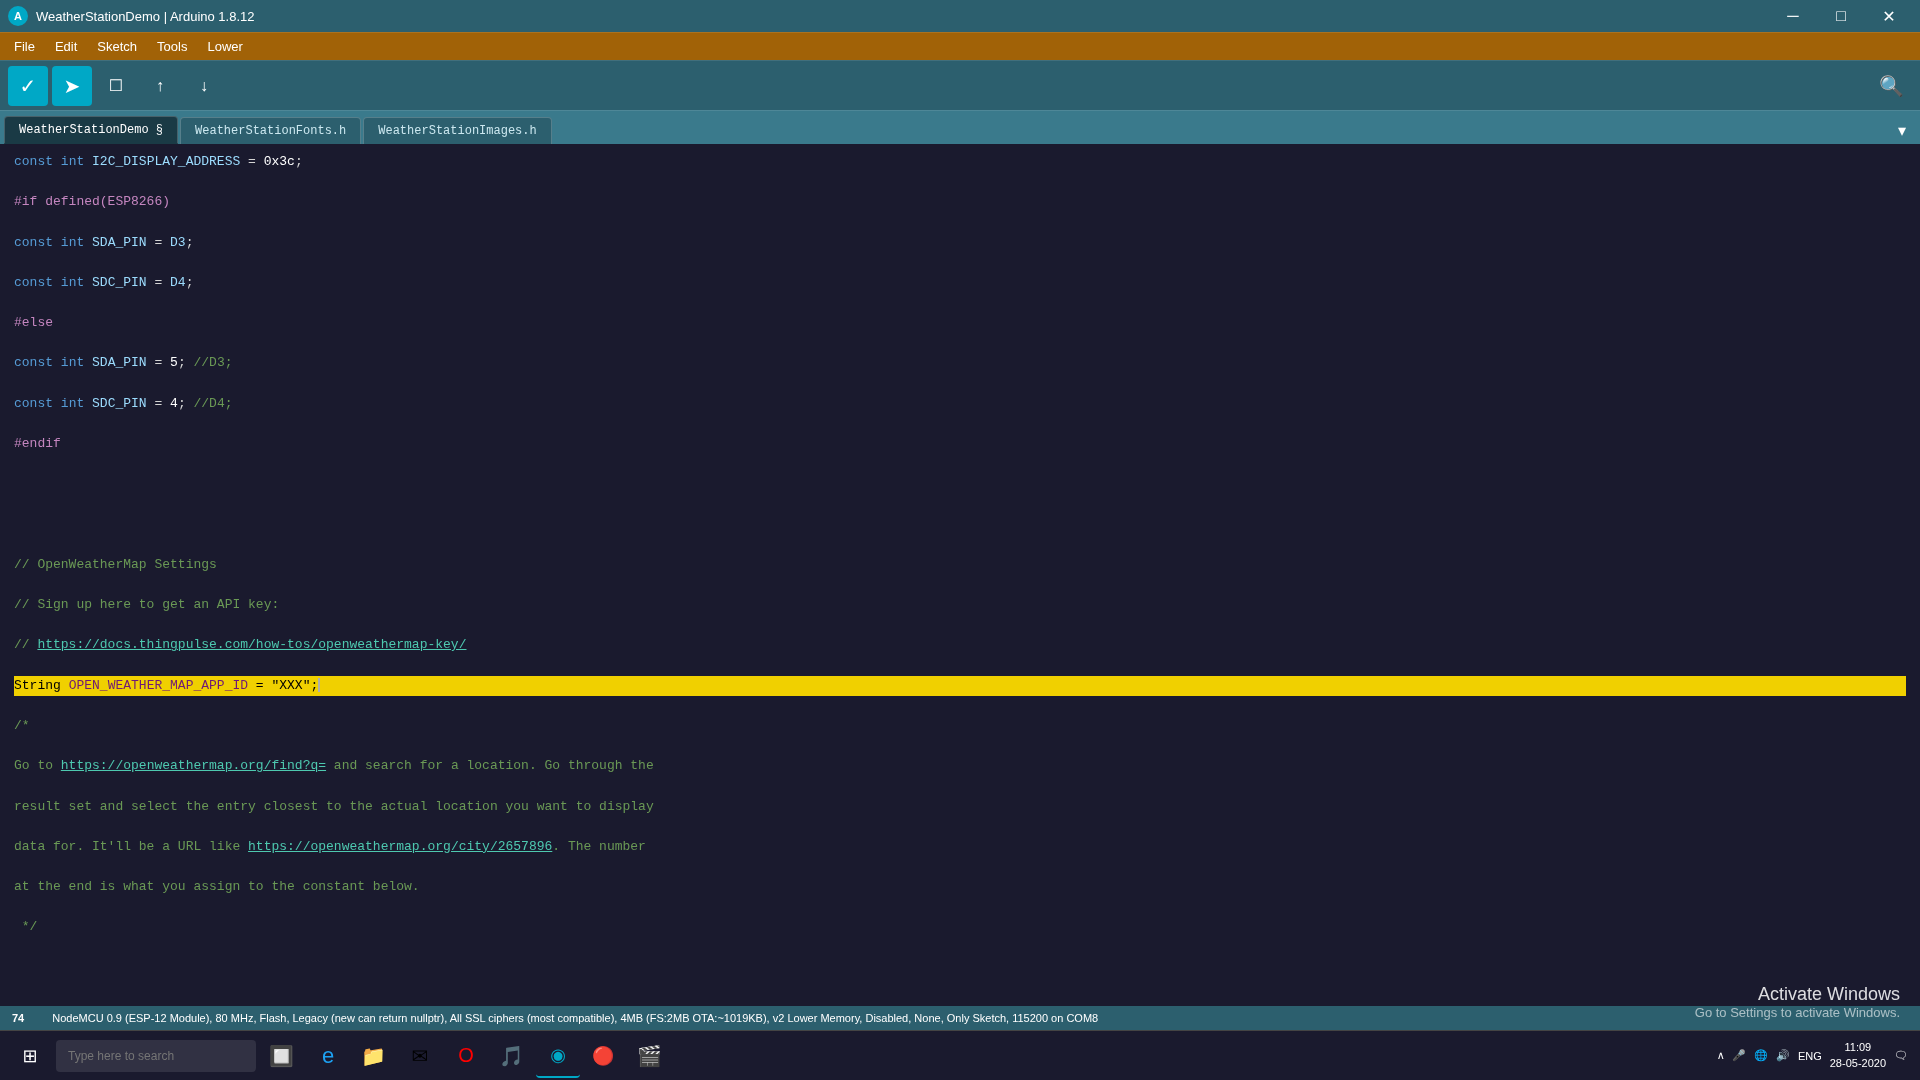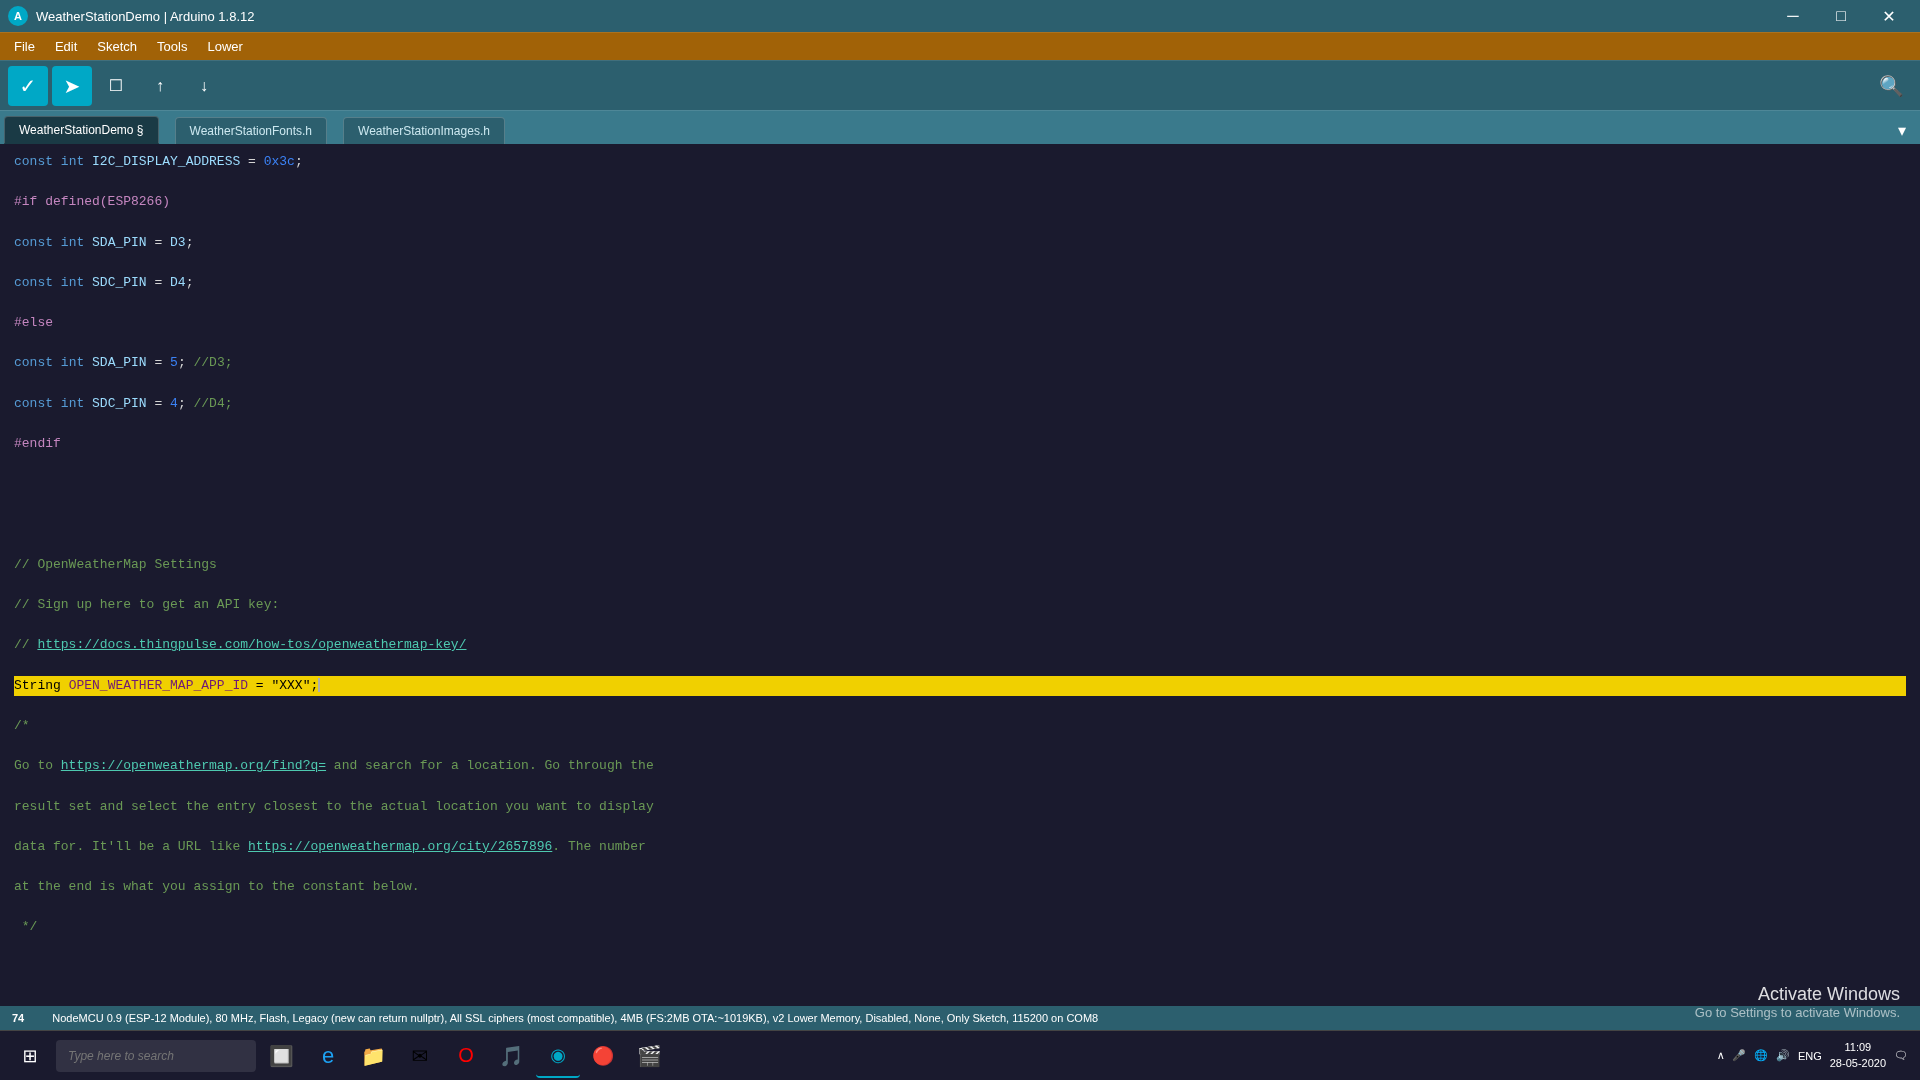--- a/index.html
+++ b/index.html
@@ -93,27 +93,27 @@
       height: 34px;
       display: flex;
       align-items: flex-end;
       padding: 0 4px;
       border-top: 1px solid rgba(255,255,255,0.1);
     }
     .tab {
       padding: 6px 14px;
       background: #2c5f6e;
       color: #cce8f0;
-      font-family: Liberation Sans, sans-serif;
+      font-family: Liberation Mono, monospace;
       font-size: 12px;
       cursor: pointer;
       border-radius: 4px 4px 0 0;
       border: 1px solid rgba(255,255,255,0.2);
       border-bottom: none;
-      margin-right: 16px;
+      margin-right: 2px;
     }
     .tab.active {
       background: #1a3a45;
       color: white;
       border-bottom: 1px solid #1a3a45;
     }
     .tab-dropdown {
       margin-left: auto;
       width: 28px; height: 28px;
       background: transparent;
@@ -123,21 +123,21 @@
       cursor: pointer;
       display: flex; align-items: center; justify-content: center;
     }
 
     
     .kw-const { color: #569cd6; }
     .kw-int { color: #569cd6; }
     .kw-string { color: #4ec9b0; }
     .kw-preprocessor { color: #c586c0; }
     .kw-comment { color: #6a9955; }
-    .kw-number { color: #3b82f6; }
+    .kw-number { color: #ffffff; }
     .kw-str-literal { color: #ce9178; }
     .kw-link { color: #4ec9b0; text-decoration: underline; cursor: pointer; }
     .kw-identifier { color: #9cdcfe; }
 
     
     .line-selected {
       background: #f0d000;
       color: #000;
       display: inline-block;
       width: 100%;
@@ -196,21 +196,20 @@
     .taskbar-search {
       background: rgba(255,255,255,0.1);
       border: none;
       border-radius: 4px;
       color: white;
       padding: 4px 12px;
       width: 200px;
       height: 32px;
       font-size: 12px;
       font-family: Arial, sans-serif;
-      font-style: italic;
     }
     .taskbar-apps {
       display: flex;
       align-items: center;
       gap: 2px;
       margin-left: 4px;
     }
     .taskbar-app {
       width: 44px; height: 44px;
       background: transparent;

